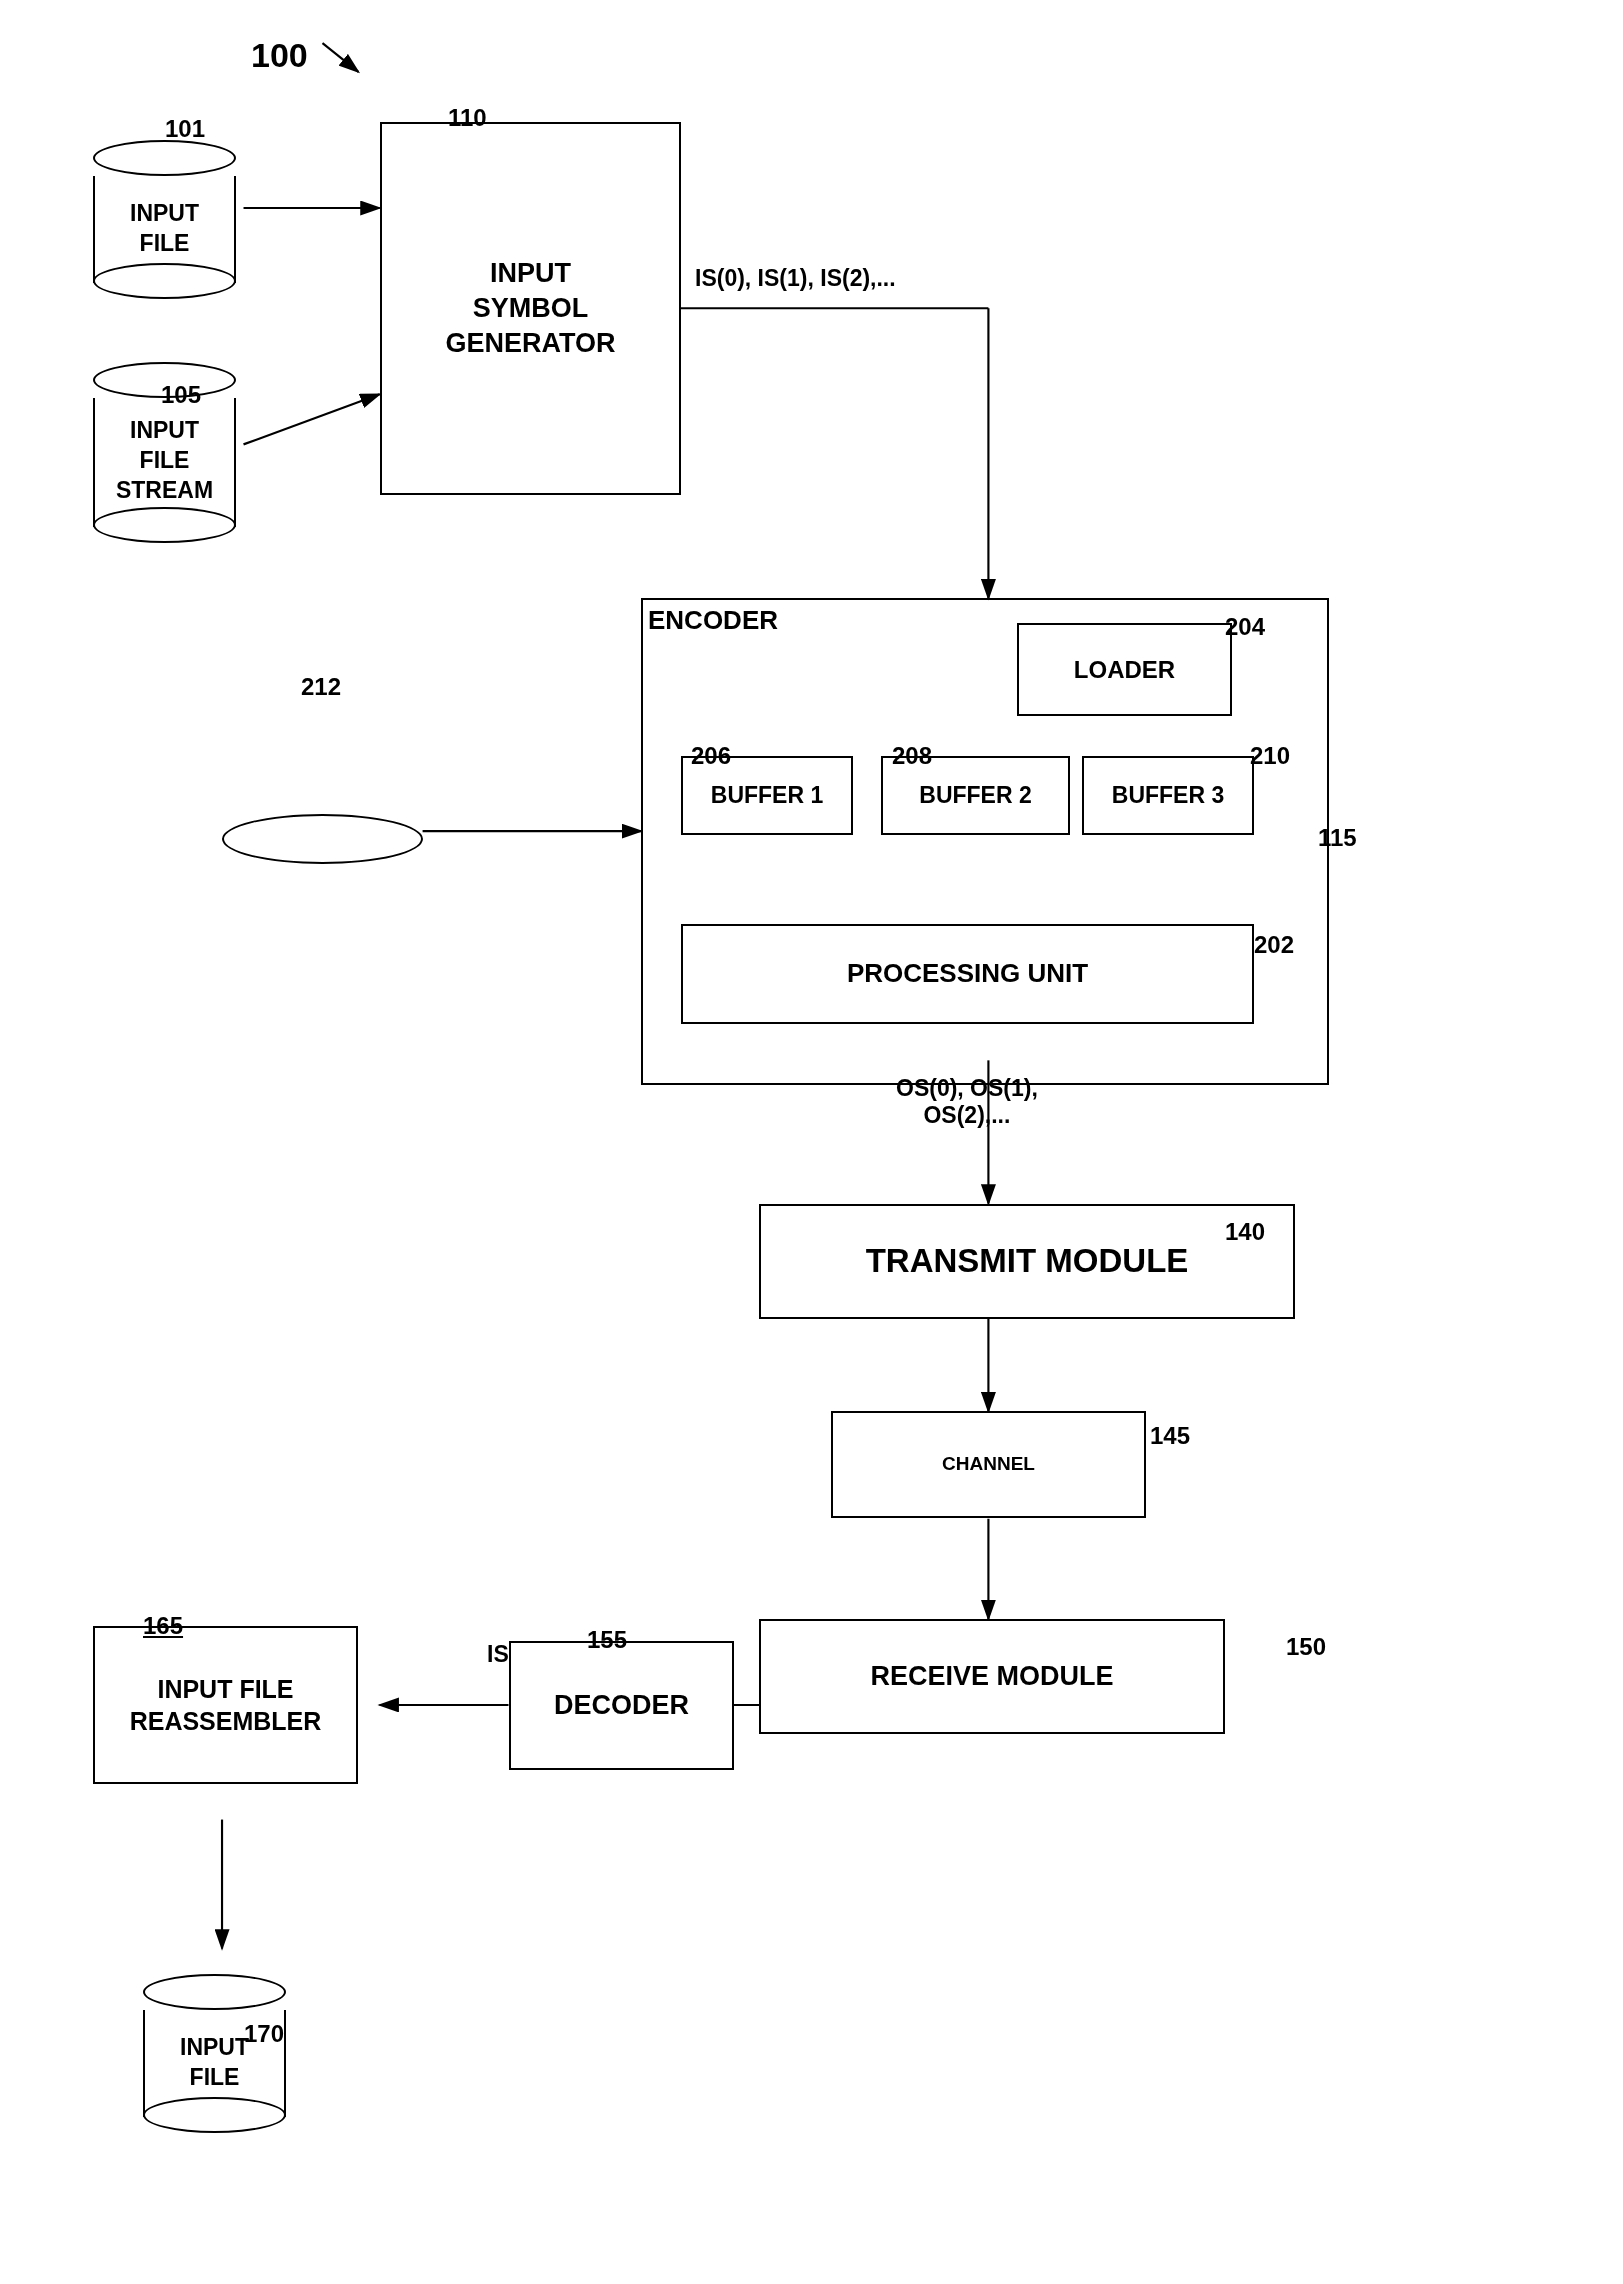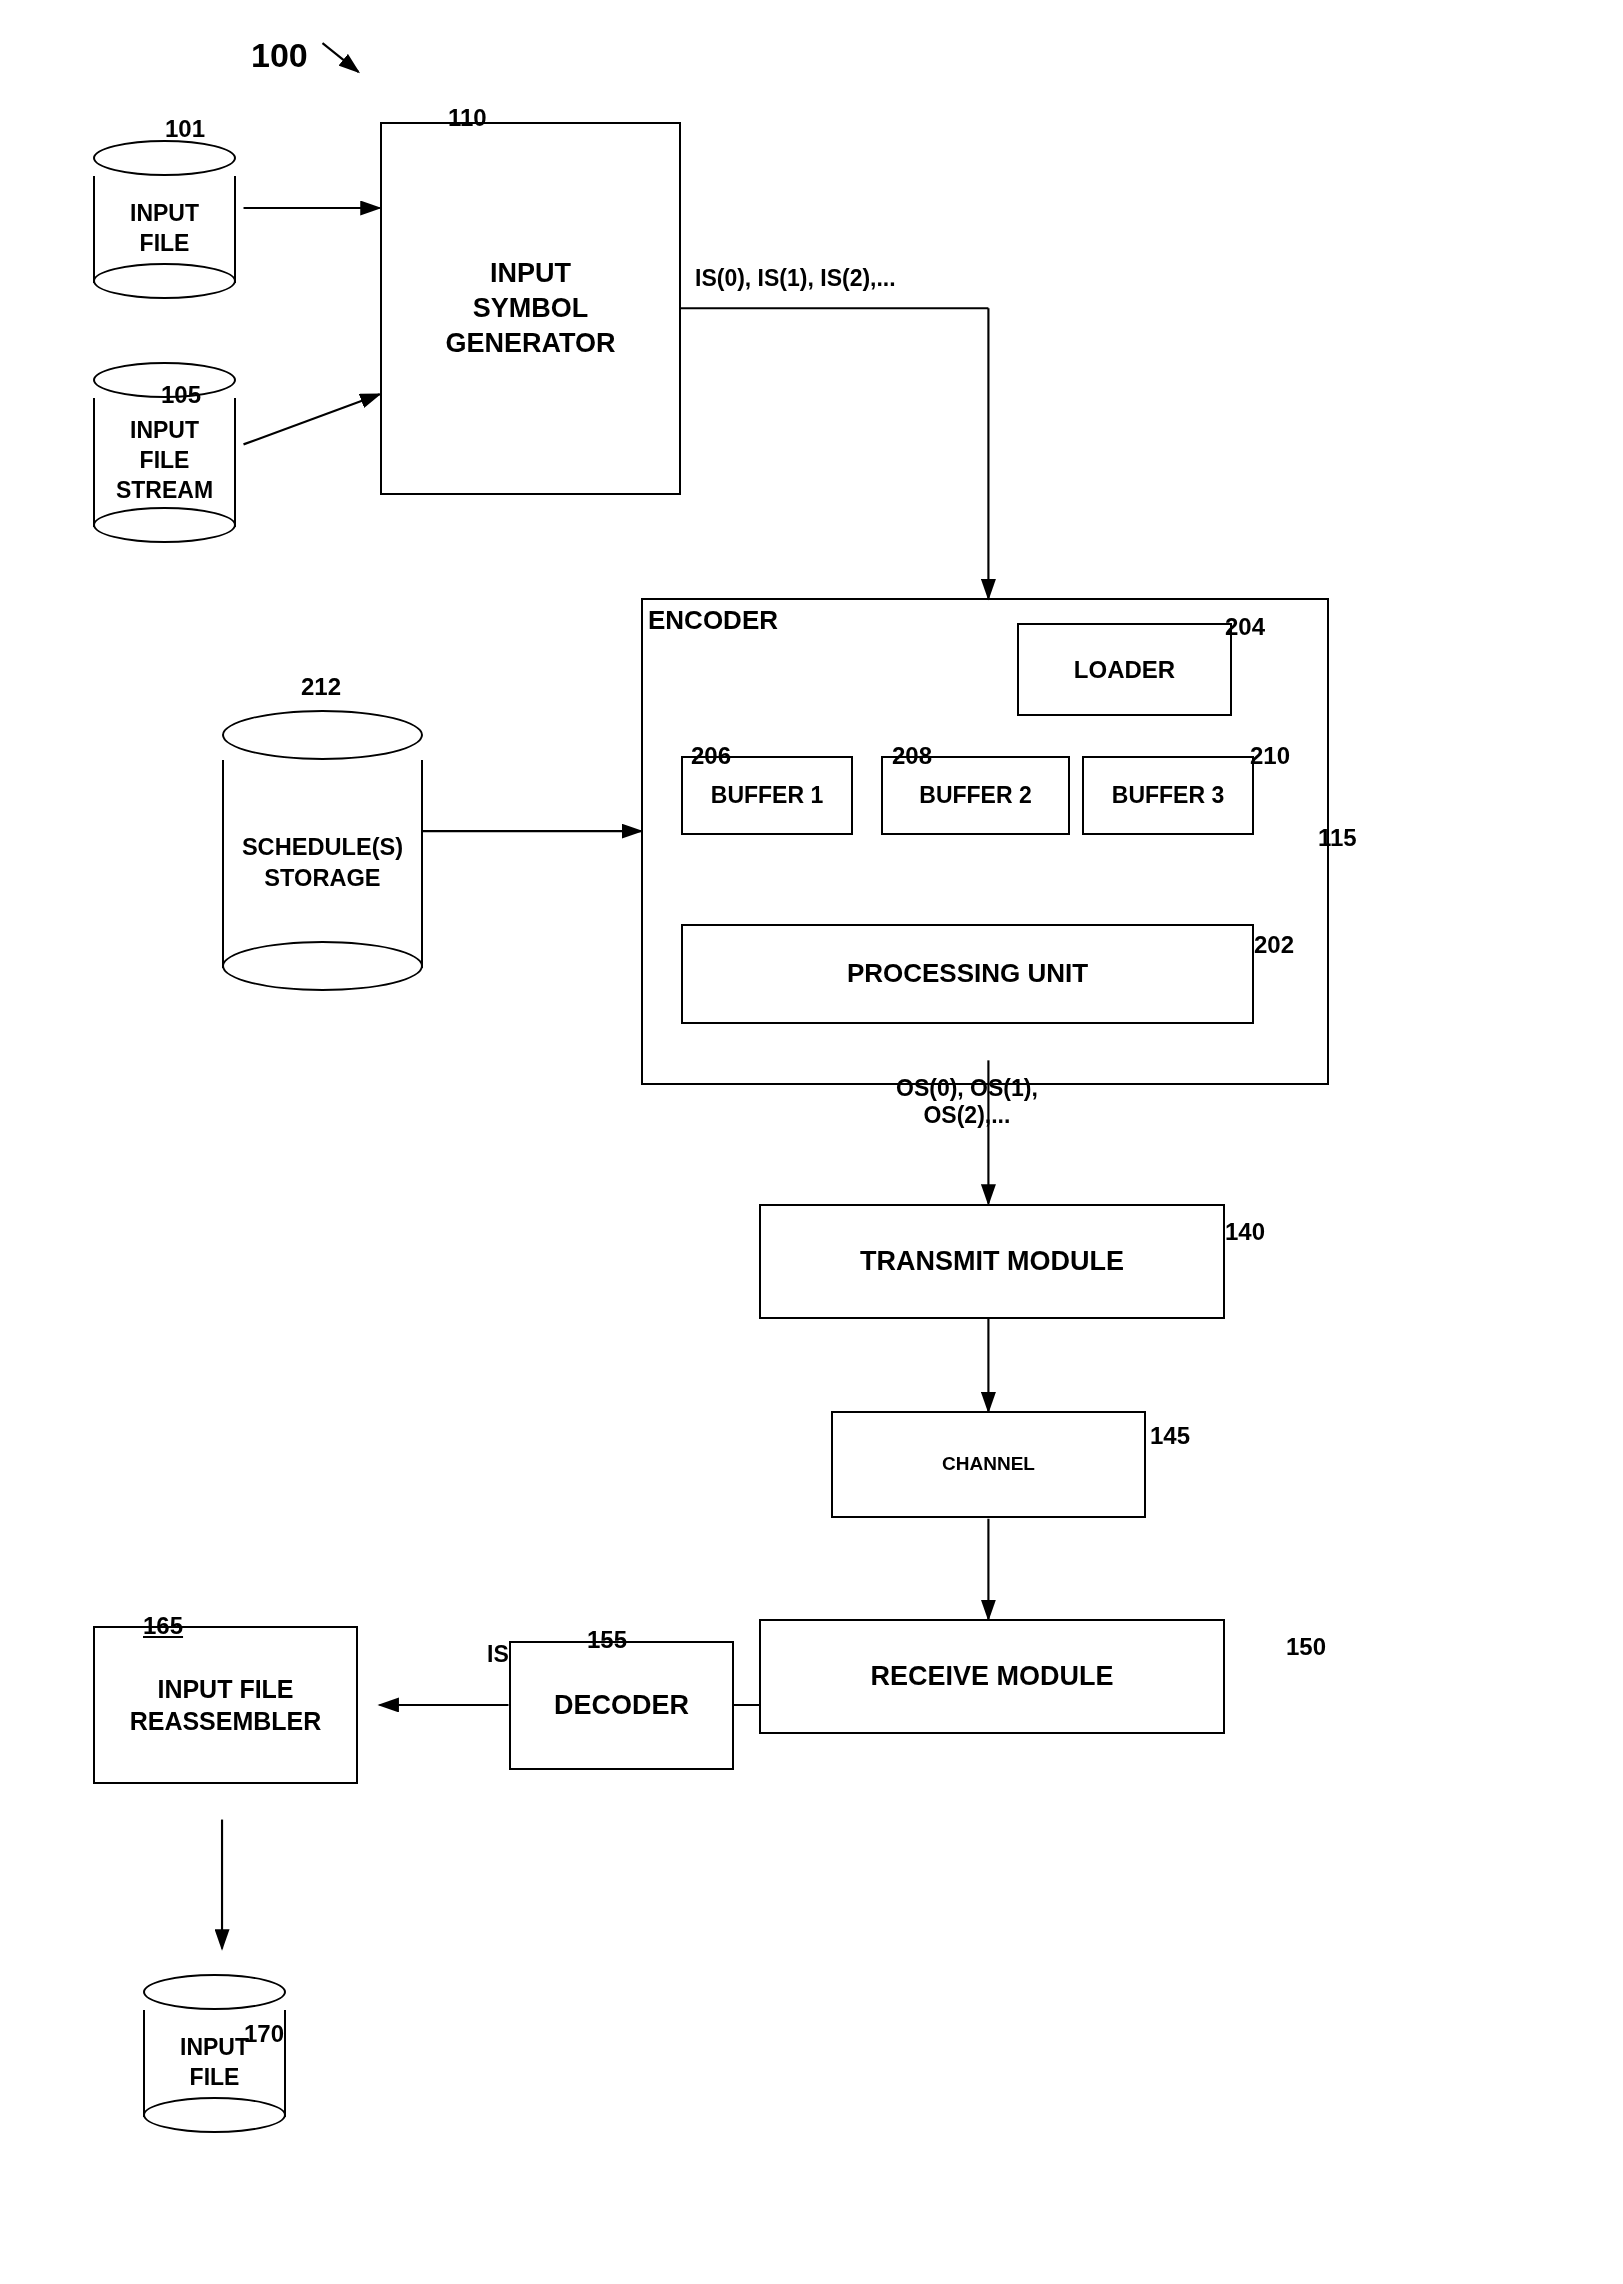--- a/index.html
+++ b/index.html
@@ -214,32 +214,27 @@
   </div>
   <div class="label" style="left:1250px; top:742px;">210</div>
 
   <div class="box" style="left:681px; top:924px; width:573px; height:100px; font-size:26px;">
     <span>PROCESSING UNIT</span>
   </div>
   <div class="label" style="left:1254px; top:931px;">202</div>
 
   <div class="cylinder" style="left:222px; top:688px; width:201px; height:301px;">
     <div class="cylinder-top" style="width:201px; height:50px;"></div>
-    <div class="cylinder-body" style="width:201px; height:208px;">
-      <span style="white-space:pre-line; font-size:23.6px; font-weight:bold; text-align:center;">SCHEDULE(S)
-STORAGE</span>
-      <div class="cylinder-bottom-ellipse" style="height:50px; transform: translateY(25px);"></div>
-    </div>
   </div>
   <div class="label" style="left:301px; top:673px;">212</div>
 
   <div class="arrow-text" style="left:896px; top:1075px; white-space:pre-line;">OS(0), OS(1),
 OS(2),...</div>
 
-  <div class="box" style="left:759px; top:1204px; width:466px; height:115px; font-size:27px;">
+  <div class="box" style="left:759px; top:1204px; width:536px; height:115px; font-size:33px;">
     <span>TRANSMIT MODULE</span>
   </div>
   <div class="label" style="left:1225px; top:1218px;">140</div>
 
   <div class="box" style="left:831px; top:1411px; width:315px; height:107px; font-size:19px;">
     <span>CHANNEL</span>
   </div>
   <div class="label" style="left:1150px; top:1422px;">145</div>
 
   <div class="box" style="left:759px; top:1619px; width:466px; height:115px; font-size:27px;">

